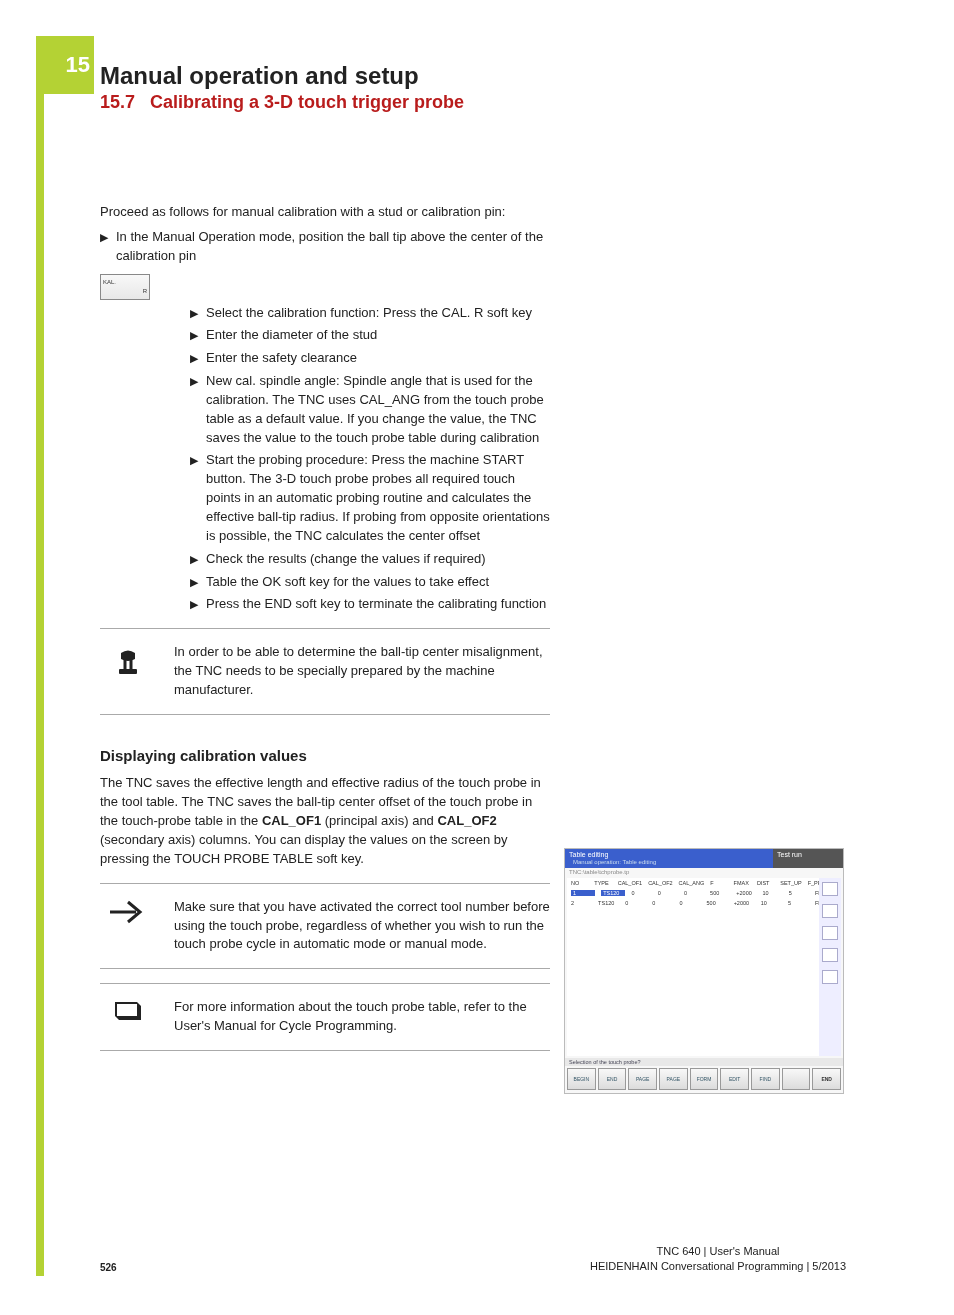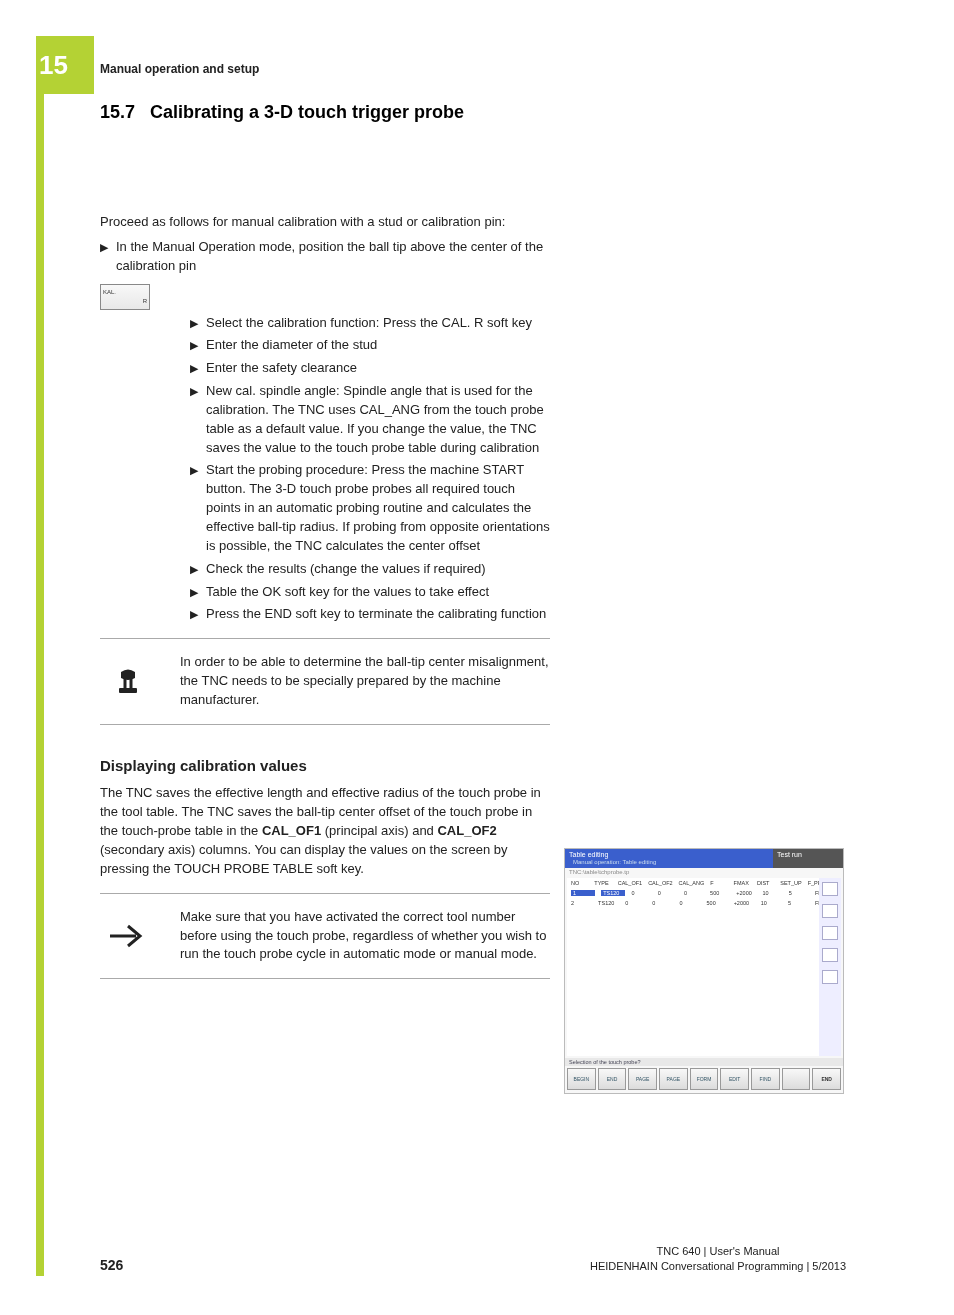--- a/index.html
+++ b/index.html
@@ -13,50 +13,50 @@
   }
   .side-tab {
     position: absolute;
     left: 36px;
     top: 36px;
     width: 58px;
     height: 58px;
     background: #b4d234;
     color: #fff;
     font-weight: 700;
-    font-size: 26px;
+    font-size: 22px;
     display: flex;
     align-items: center;
     justify-content: flex-end;
-    padding-right: 26px;
+    padding-right: 4px;
   }
   .side-strip {
     position: absolute;
     left: 36px;
     top: 36px;
     width: 8px;
     height: 1240px;
     background: #b4d234;
   }
   .content {
     position: absolute;
     left: 100px;
     top: 62px;
     width: 746px;
   }
   .chapter-title {
-    font-size: 12px;
+    font-size: 24px;
     font-weight: 700;
     color: #222;
-    margin-bottom: 26px;
+    margin-bottom: 2px;
   }
   .section-title {
     font-size: 18px;
     font-weight: 700;
-    color: #000000;
+    color: #b91c1c;
     margin-bottom: 90px;
   }
   .body-col {
     width: 450px;
     font-size: 13px;
     line-height: 1.45;
   }
   .para { margin-bottom: 6px; }
   .bullet-item { display: flex; margin: 4px 0; }
   .bullet-mark { flex: 0 0 16px; font-size: 11px; color: #222; padding-top: 2px; }
@@ -65,36 +65,36 @@
   .softkey-row { display: flex; align-items: flex-start; gap: 10px; margin: 8px 0 4px; }
   .softkey {
     width: 50px; height: 26px;
     border: 1px solid #888;
     background: linear-gradient(#f8f8f8,#e8e8e8);
     font-size: 7px;
     display: flex; flex-direction: column;
     align-items: center; justify-content: center;
     color: #333;
   }
-  .note-block { display: flex; align-items: center; gap: 24px; margin: 16px 0 10px; }
+  .note-block { display: flex; align-items: flex-start; gap: 18px; margin: 16px 0 10px; }
   .note-block.bordered { border-top: 1px solid #aaa; border-bottom: 1px solid #aaa; padding: 14px 0; margin: 14px 0; }
   .note-icon { width: 56px; display:flex; align-items:center; justify-content:center; }
   .note-text { flex: 1; font-size: 13px; line-height: 1.45; }
   .subhead { font-weight: 700; font-size: 15px; margin: 30px 0 8px; }
   .footer {
     position: absolute;
     left: 100px;
     bottom: 42px;
     width: 746px;
     display: flex;
     justify-content: space-between;
     align-items: flex-end;
     font-size: 11px;
   }
-  .page-no { font-weight: 700; font-size: 14px; }
+  .page-no { font-weight: 700; font-size: 10px; }
   .footer-right { text-align: center; line-height: 1.3; }
   .screenshot-box {
     position: absolute;
     left: 564px;
     top: 848px;
     width: 280px;
     height: 246px;
     border: 1px solid #bbb;
     background: #f7f7f7;
     font-size: 6px;
@@ -199,20 +199,29 @@
 
     <div class="note-block bordered">
       <div class="note-icon">
         <svg width="44" height="28" viewBox="0 0 44 28">
             <path d="M4 14 L30 14 M22 4 L34 14 L22 24" stroke="#222" stroke-width="3" fill="none"></path>
           </svg>
       </div>
       <div class="note-text">Make sure that you have activated the correct tool number before using the touch probe, regardless of whether you wish to run the touch probe cycle in automatic mode or manual mode.</div>
     </div>
 
+    <div class="note-block bordered">
+      <div class="note-icon">
+        <svg width="34" height="26" viewBox="0 0 34 26">
+            <path d="M4 4 L26 4 L30 8 L30 22 L8 22 L4 18 Z" fill="#222"></path>
+            <path d="M6 6 L26 6 L26 18 L6 18 Z" fill="#fff"></path>
+          </svg>
+      </div>
+      <div class="note-text">For more information about the touch probe table, refer to the User's Manual for Cycle Programming.</div>
+    </div>
   </div>
 </div>
 
 <div class="screenshot-box">
   <div class="sc-head">
     <div class="sc-title">
       <span>Table editing</span>
       <div class="sc-sub" style="color:#cde">Manual operation: Table editing</div>
     </div>
     <div class="sc-title2">Test run</div>

